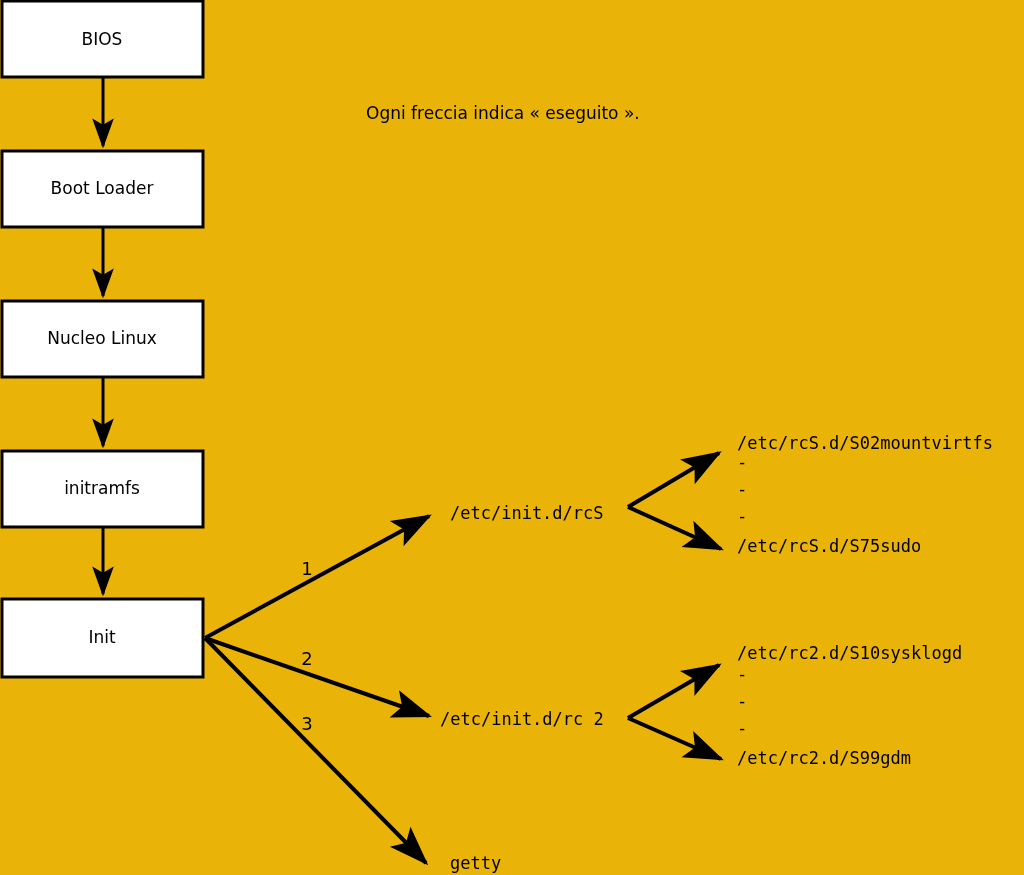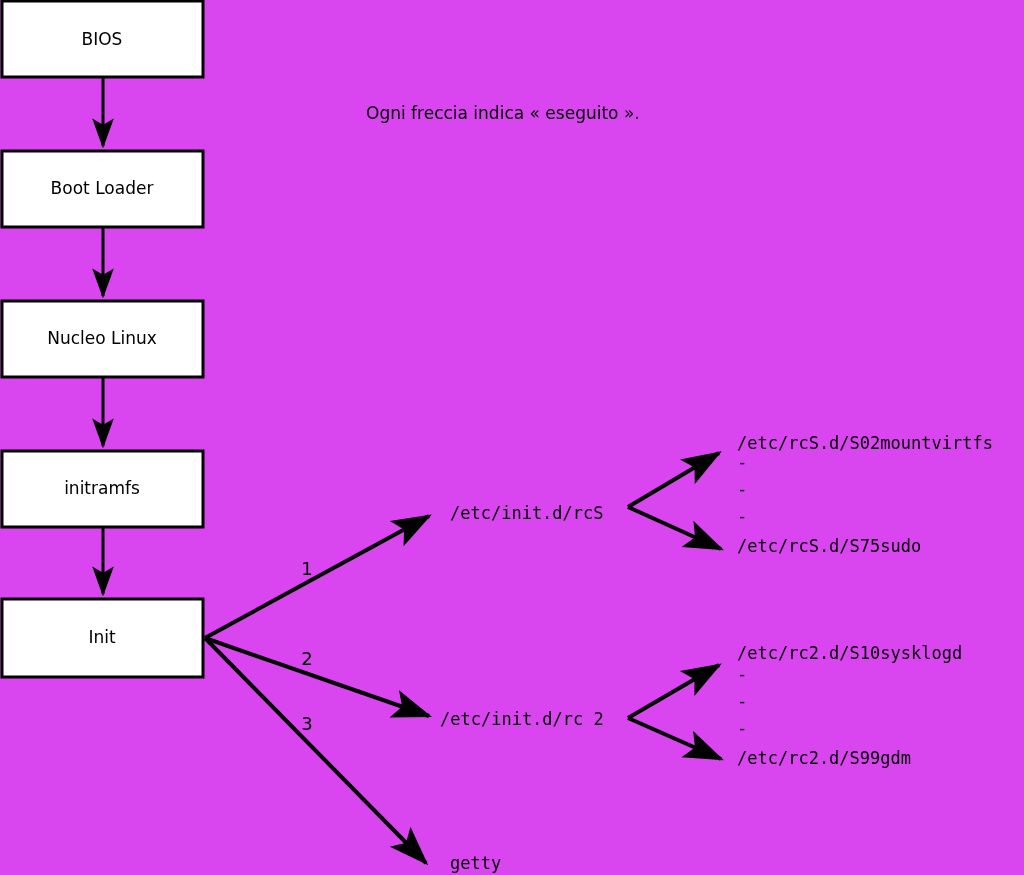--- a/index.html
+++ b/index.html
@@ -4,21 +4,21 @@
 <style>
   html, body {
     margin: 0;
     padding: 0;
     background: #ffffff;
   }
   #canvas {
     position: relative;
     width: 1024px;
     height: 875px;
-    background: #d946ef;
+    background: #eab308;
     overflow: hidden;
     font-family: "DejaVu Sans", sans-serif;
   }
   #diagram-svg {
     position: absolute;
     left: 0;
     top: 0;
     width: 1024px;
     height: 875px;
   }

